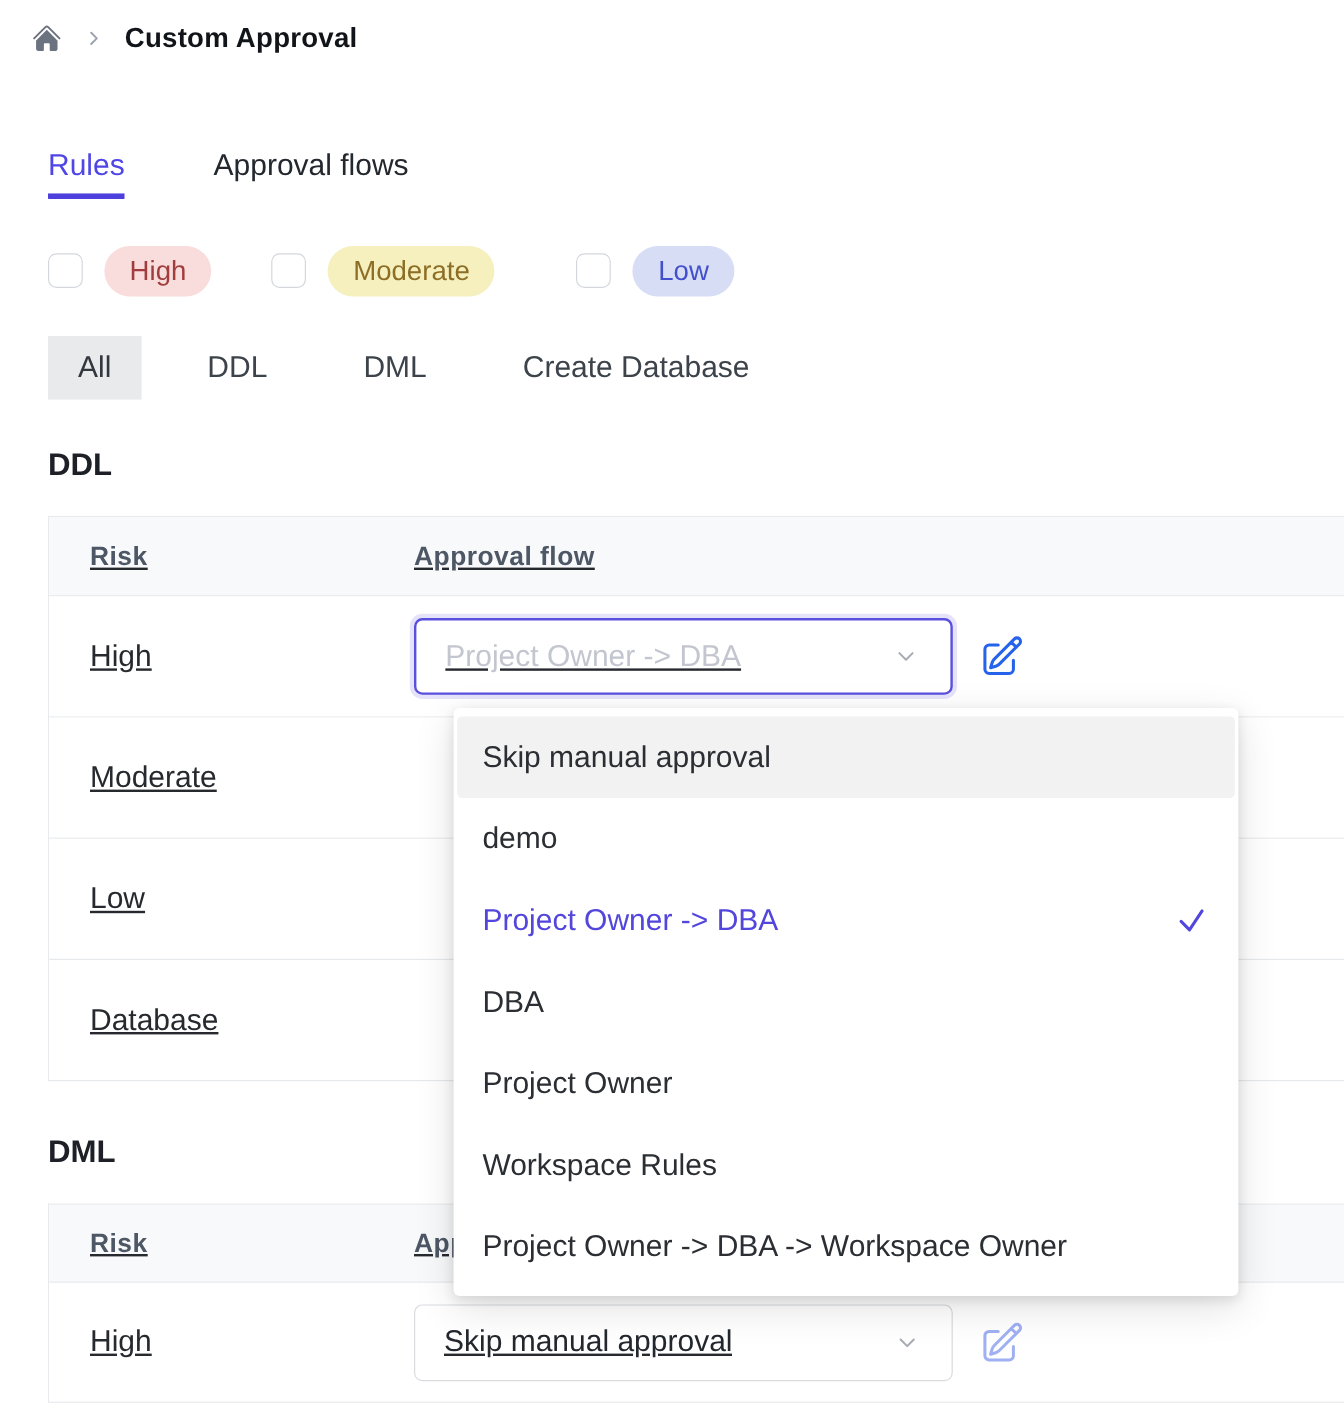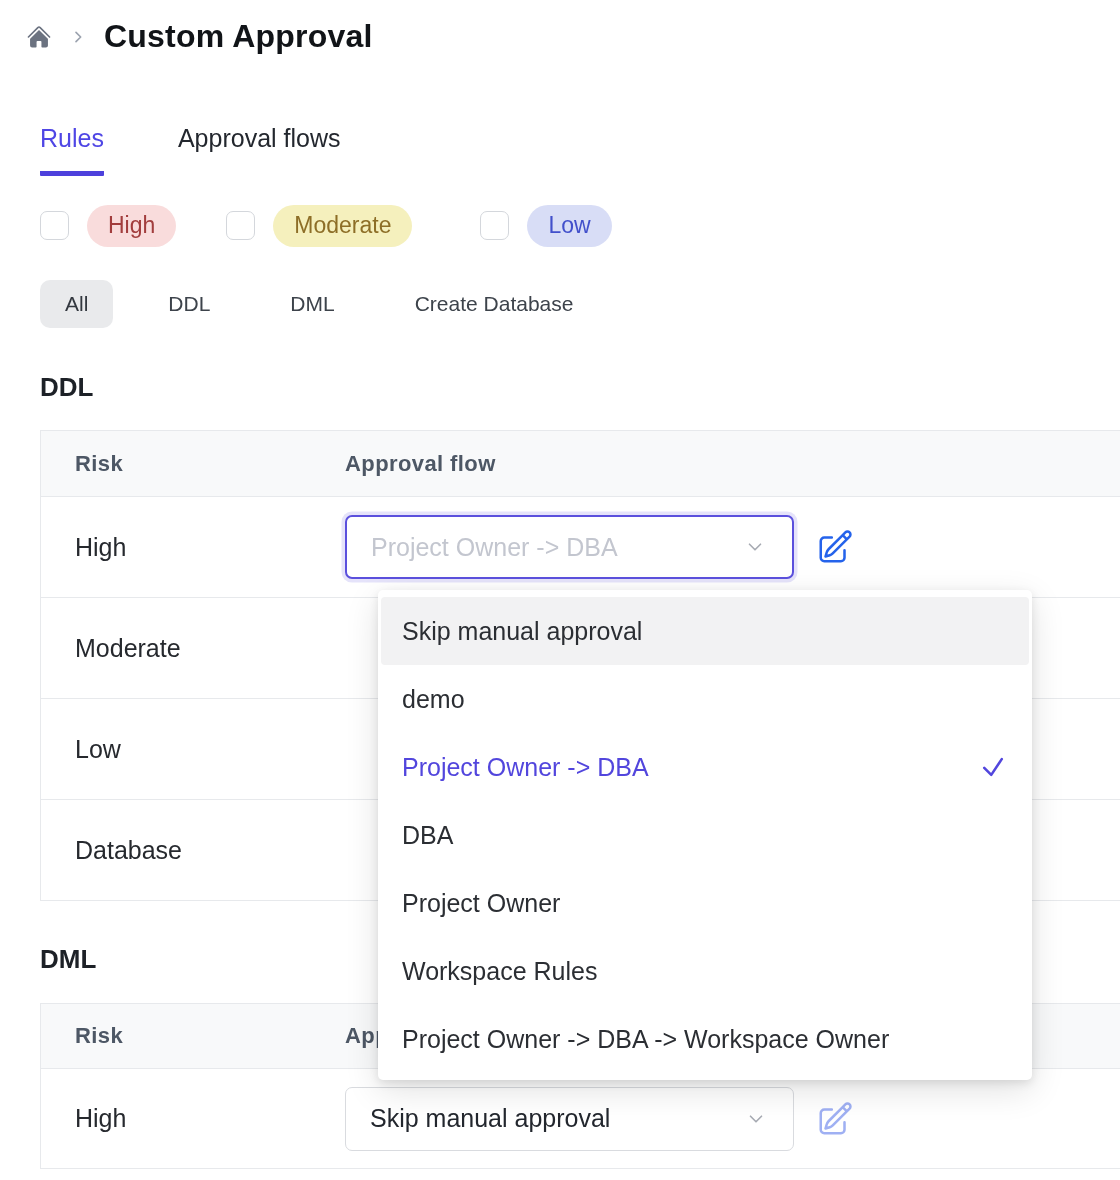--- a/index.html
+++ b/index.html
@@ -12,28 +12,28 @@
     overflow: hidden;
   }
 
   
   .breadcrumb {
     position: absolute; top: 18px; left: 26px;
     display: flex; align-items: center; gap: 18px;
   }
   .breadcrumb .home { width: 26px; height: 26px; color: #6b7280; cursor: pointer; }
   .breadcrumb .chev { width: 16px; height: 16px; color: #9ca3af; }
-  .breadcrumb .crumb-title { font-size: 32px; font-weight: 600; color: #111418; letter-spacing: .2px; }
+  .breadcrumb .crumb-title { font-size: 23px; font-weight: 600; color: #111418; letter-spacing: .2px; }
 
   
   .tabs {
     position: absolute; top: 124px; left: 40px;
     display: flex; gap: 74px;
   }
-  .tab { font-size: 25px; padding-bottom: 18px; cursor: pointer; color: #23272e; }
+  .tab { font-size: 25px; padding-bottom: 8px; cursor: pointer; color: #23272e; }
   .tab.active { color: #4f46e5; border-bottom: 5px solid #4d40dc; border-radius: 1px; }
 
   
   .risk-filters {
     position: absolute; top: 205px; left: 40px;
     display: flex; align-items: center;
   }
   .risk-filter { display: flex; align-items: center; margin-right: 50px; }
   .checkbox {
     width: 29px; height: 29px; border: 1.5px solid #d4d7dc; border-radius: 7px;
@@ -47,35 +47,35 @@
   .badge.moderate { background: #f5f0bd; color: #8d6e27; }
   .badge.low { background: #d8ddf6; color: #4250cb; }
   .risk-filter:nth-child(2) { margin-right: 68px; }
 
   
   .category-filters {
     position: absolute; top: 280px; left: 40px;
     display: flex; align-items: center; gap: 0;
   }
   .cat-btn {
-    font-size: 21px; color: #3d434b; padding: 12px 25px; border-radius: 10px;
+    font-size: 25px; color: #3d434b; padding: 12px 25px; border-radius: 0;
     cursor: pointer; margin-right: 30px; white-space: nowrap;
   }
   .cat-btn.active { background: #e9eaec; color: #33383f; }
   .cat-btn:nth-child(4) { margin-right: 0; text-align: center; }
 
   
   .section-title { position: absolute; left: 40px; font-size: 26px; font-weight: 700; color: #1d2127; }
   #ddl-title { top: 372px; }
   #dml-title { top: 944px; }
 
   
   .rules-table {
     position: absolute; left: 40px; width: 1080px;
-    border-left: 1px solid #e7e9ec; border-top: 1px solid #e7e9ec;
+    border-left: 1px solid #e7e9ec; border-top: 1px solid #e7e9ec; text-decoration: underline;
   }
   #ddl-table { top: 430px; }
   #dml-table { top: 1003px; }
   .t-header {
     display: flex; align-items: center; height: 66px;
     background: #f8f9fa; border-bottom: 1px solid #e7e9ec;
   }
   .t-header .th {
     font-size: 22px; font-weight: 700; color: #4d5765; letter-spacing: .4px;
   }

